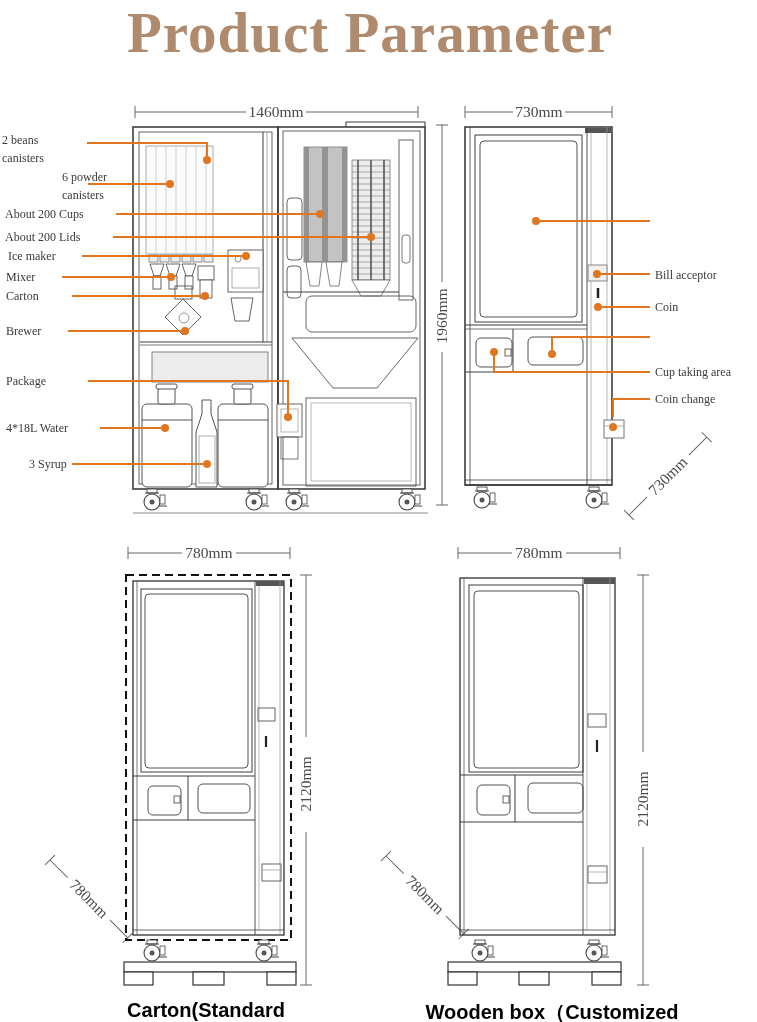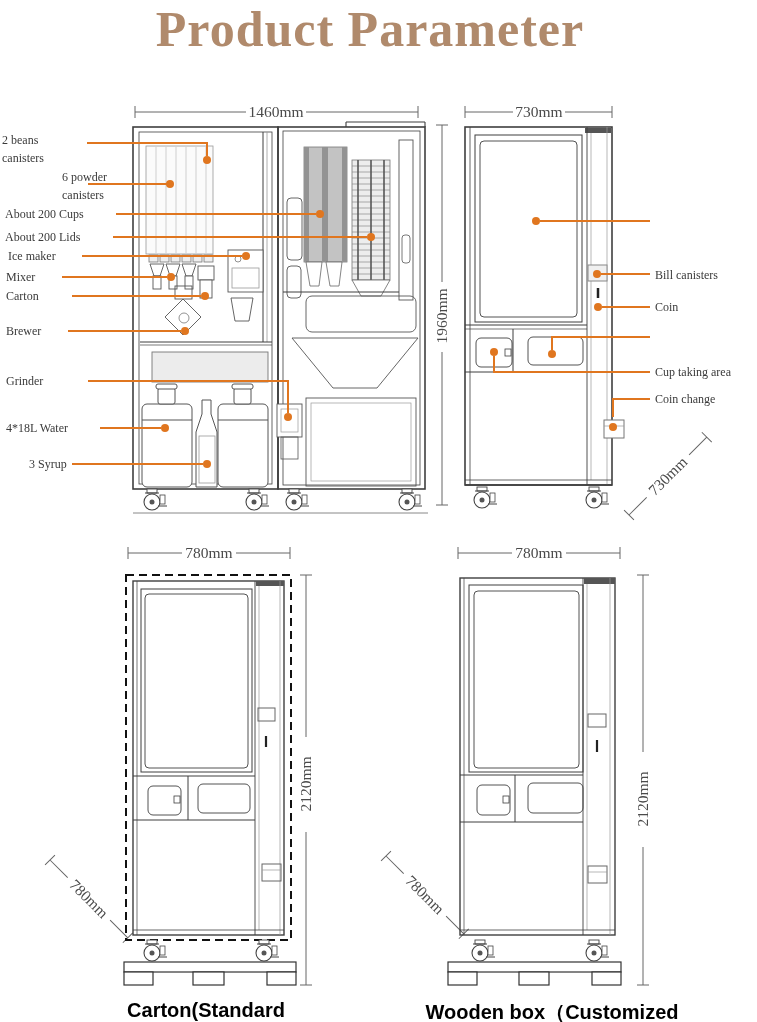--- a/index.html
+++ b/index.html
@@ -1,19 +1,19 @@
 <!DOCTYPE html>
 <html><head>
 <meta charset="utf-8">
 <style>
   html,body{margin:0;padding:0;background:#fff;}
   #page{position:relative;width:757px;height:1022px;background:#fff;overflow:hidden;
         font-family:"Liberation Serif",serif;}
   #title{position:absolute;left:110px;top:0px;width:520px;text-align:center;
-         font-size:50px;font-weight:bold;color:#B08A6C;letter-spacing:1px;}
+         font-size:57px;font-weight:bold;color:#B08A6C;letter-spacing:1px;}
   .lbl{position:absolute;font-size:12px;line-height:18px;color:#3a3a3a;white-space:nowrap;}
   .wrap{white-space:normal;}
   .caption{position:absolute;font-family:"Liberation Sans",sans-serif;font-weight:bold;
            font-size:20px;color:#000;text-align:center;margin-top:6px;}
   svg{position:absolute;left:0;top:0;}
   .dim-text{font-family:"Liberation Serif",serif;font-size:15.5px;fill:#4a4a4a;stroke:none;}
 </style>
 </head>
 <body>
 
@@ -285,25 +285,25 @@
   </svg>
 
   <div class="lbl wrap" style="left:2px;top:131px;width:78px;">2 beans canisters</div>
   <div class="lbl wrap" style="left:14px;top:168px;width:85px;margin-left:48px;">6 powder canisters</div>
   <div class="lbl" style="left:5px;top:205px;">About 200 Cups</div>
   <div class="lbl" style="left:5px;top:228px;">About 200 Lids</div>
   <div class="lbl" style="left:8px;top:247px;">Ice maker</div>
   <div class="lbl" style="left:6px;top:268px;">Mixer</div>
   <div class="lbl" style="left:6px;top:287px;">Carton</div>
   <div class="lbl" style="left:6px;top:322px;">Brewer</div>
-  <div class="lbl" style="left:6px;top:372px;">Grinder</div>
+  <div class="lbl" style="left:6px;top:372px;">Package</div>
   <div class="lbl" style="left:6px;top:419px;">4*18L Water</div>
   <div class="lbl" style="left:6px;top:455px;margin-left:23px;">3 Syrup</div>
 
-  <div class="lbl" style="left:655px;top:266px;">Bill canisters</div>
+  <div class="lbl" style="left:655px;top:266px;">Bill acceptor</div>
   <div class="lbl" style="left:655px;top:298px;">Coin</div>
   <div class="lbl" style="left:655px;top:363px;">Cup taking area</div>
   <div class="lbl" style="left:655px;top:390px;">Coin change</div>
 
   <div class="caption" style="left:96px;top:993px;width:220px;">Carton(Standard package)</div>
   <div class="caption" style="left:421px;top:993px;width:262px;">Wooden box（Customized Package)</div>
 
 </div>
 
 </body></html>

